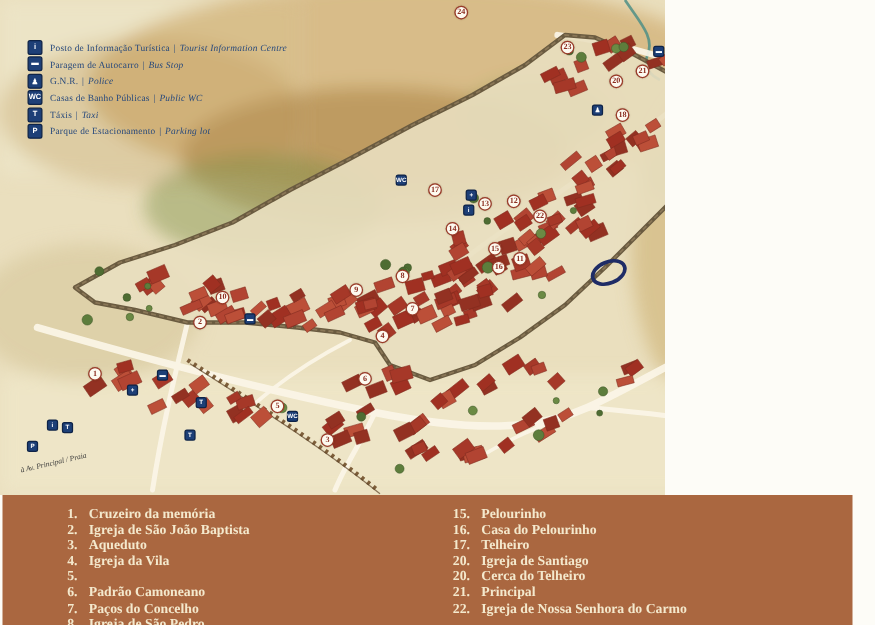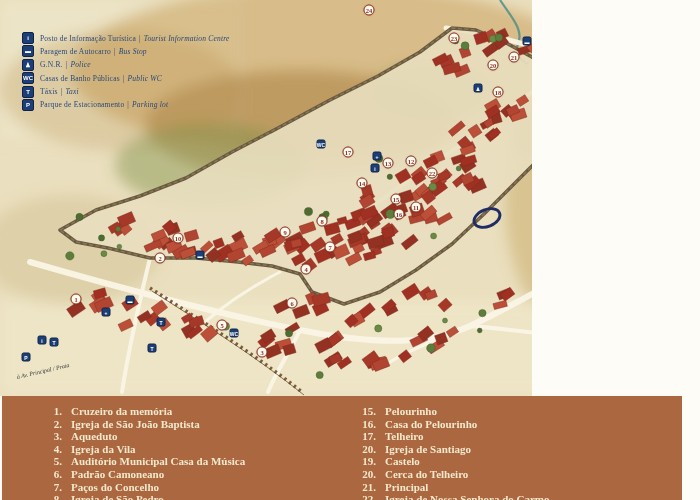--- a/index.html
+++ b/index.html
@@ -448,21 +448,20 @@
         <div class="lm-row">
           <span class="lm-num">3.</span>
           <span>Aqueduto</span>
         </div>
         <div class="lm-row">
           <span class="lm-num">4.</span>
           <span>Igreja da Vila</span>
         </div>
         <div class="lm-row">
           <span class="lm-num">5.</span>
-          <span>Auditório Municipal Casa da Música</span>
         </div>
         <div class="lm-row">
           <span class="lm-num">6.</span>
           <span>Padrão Camoneano</span>
         </div>
         <div class="lm-row">
           <span class="lm-num">7.</span>
           <span>Paços do Concelho</span>
         </div>
         <div class="lm-row">
@@ -479,24 +478,20 @@
           <span class="lm-num">16.</span>
           <span>Casa do Pelourinho</span>
         </div>
         <div class="lm-row">
           <span class="lm-num">17.</span>
           <span>Telheiro</span>
         </div>
         <div class="lm-row">
           <span class="lm-num">20.</span>
           <span>Igreja de Santiago</span>
-        </div>
-        <div class="lm-row">
-          <span class="lm-num">19.</span>
-          <span>Castelo</span>
         </div>
         <div class="lm-row">
           <span class="lm-num">20.</span>
           <span>Cerca do Telheiro</span>
         </div>
         <div class="lm-row">
           <span class="lm-num">21.</span>
           <span>Principal</span>
         </div>
         <div class="lm-row">

